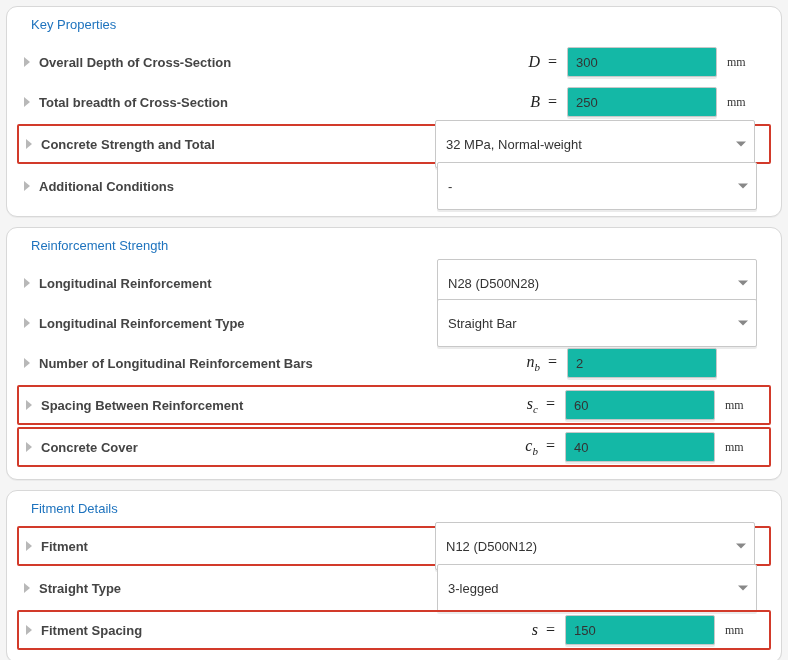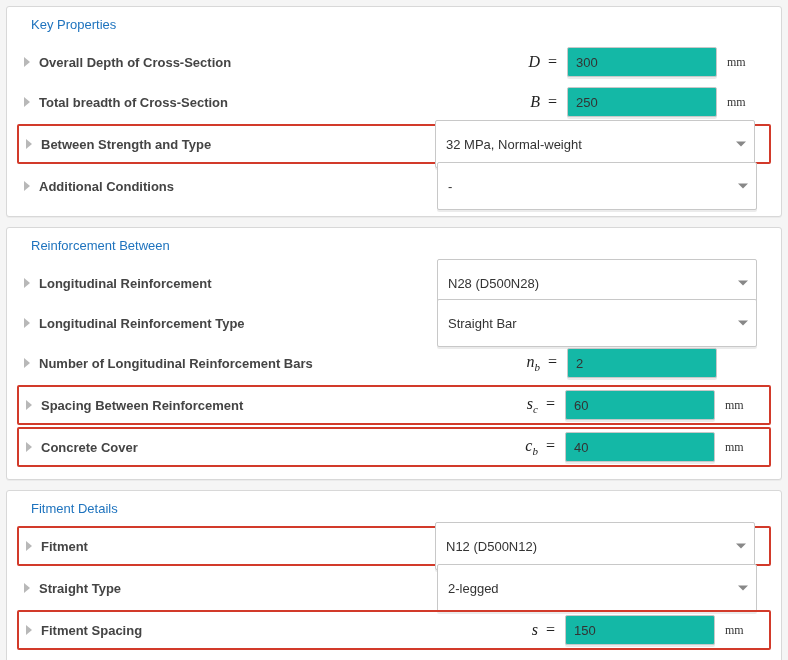--- a/index.html
+++ b/index.html
@@ -7,21 +7,21 @@
     font-family: "Segoe UI", Arial, sans-serif;
     font-size: 13px;
     color: #333;
     background: #f5f5f5;
     padding: 6px;
     width: 788px;
   }
   .panel {
     background: #fff;
     border: 1px solid #d8d8d8;
-    border-radius: 3px;
+    border-radius: 11px;
     margin-bottom: 10px;
     padding: 8px 10px 10px 10px;
     box-shadow: 0 1px 0 rgba(0,0,0,0.04);
   }
   .section-title {
     color: #1e73be;
     font-size: 13px;
     margin: 2px 0 10px 14px;
   }
   .row {
@@ -165,21 +165,21 @@
       <span class="unit">mm</span>
     </div>
   </div>
 
   <div class="row highlight">
     <span class="chev">
         <svg viewBox="0 0 6 10">
           <path d="M0 0 L6 5 L0 10 Z" fill="#b8b8b8"></path>
         </svg>
       </span>
-    <span class="label">Between Strength and Type</span>
+    <span class="label">Concrete Strength and Total</span>
     <div class="right-block selecty">
       <div class="select-wrap">
         <div class="select">
           <span>32 MPa, Normal-weight</span>
           <span class="caret"></span>
         </div>
       </div>
     </div>
   </div>
 
@@ -195,21 +195,21 @@
         <div class="select">
           <span>-</span>
           <span class="caret"></span>
         </div>
       </div>
     </div>
   </div>
 </div>
 
 <div class="panel">
-  <div class="section-title">Reinforcement Between</div>
+  <div class="section-title">Reinforcement Strength</div>
 
   <div class="row">
     <span class="chev">
         <svg viewBox="0 0 6 10">
           <path d="M0 0 L6 5 L0 10 Z" fill="#b8b8b8"></path>
         </svg>
       </span>
     <span class="label">Longitudinal Reinforcement</span>
     <div class="right-block selecty">
       <div class="select-wrap">
@@ -304,21 +304,21 @@
   <div class="row">
     <span class="chev">
         <svg viewBox="0 0 6 10">
           <path d="M0 0 L6 5 L0 10 Z" fill="#b8b8b8"></path>
         </svg>
       </span>
     <span class="label">Straight Type</span>
     <div class="right-block selecty">
       <div class="select-wrap">
         <div class="select">
-          <span>2-legged</span>
+          <span>3-legged</span>
           <span class="caret"></span>
         </div>
       </div>
     </div>
   </div>
 
   <div class="row highlight">
     <span class="chev">
         <svg viewBox="0 0 6 10">
           <path d="M0 0 L6 5 L0 10 Z" fill="#b8b8b8"></path>

